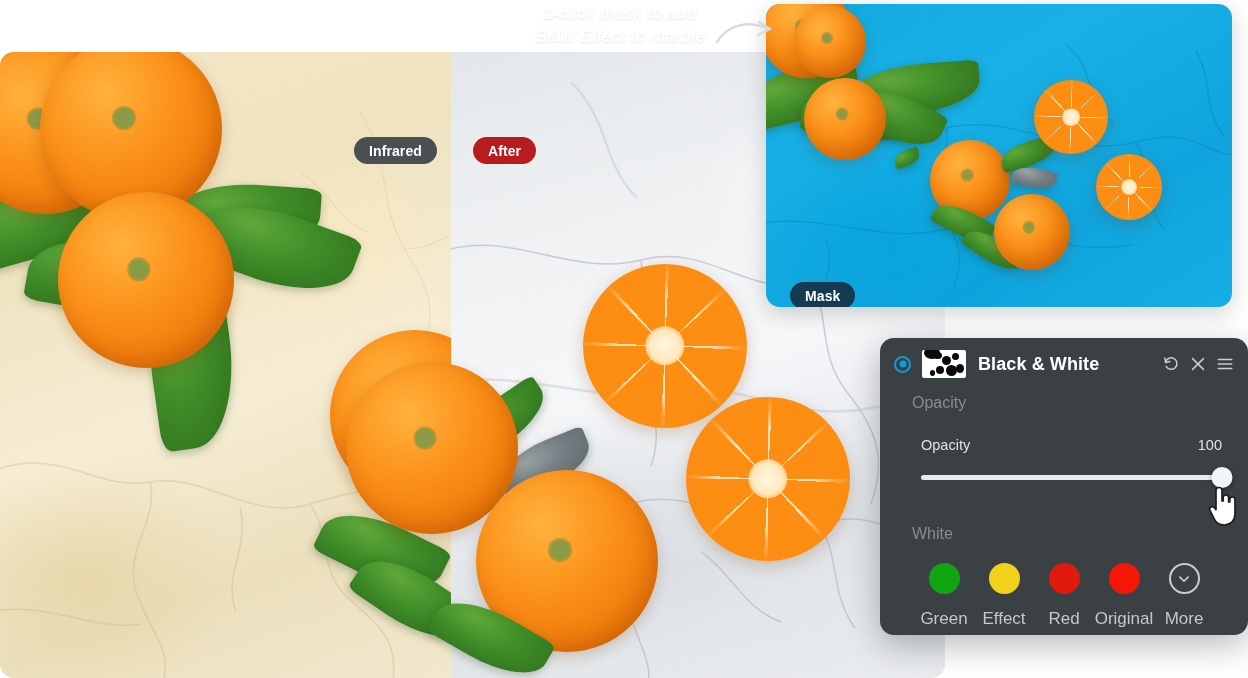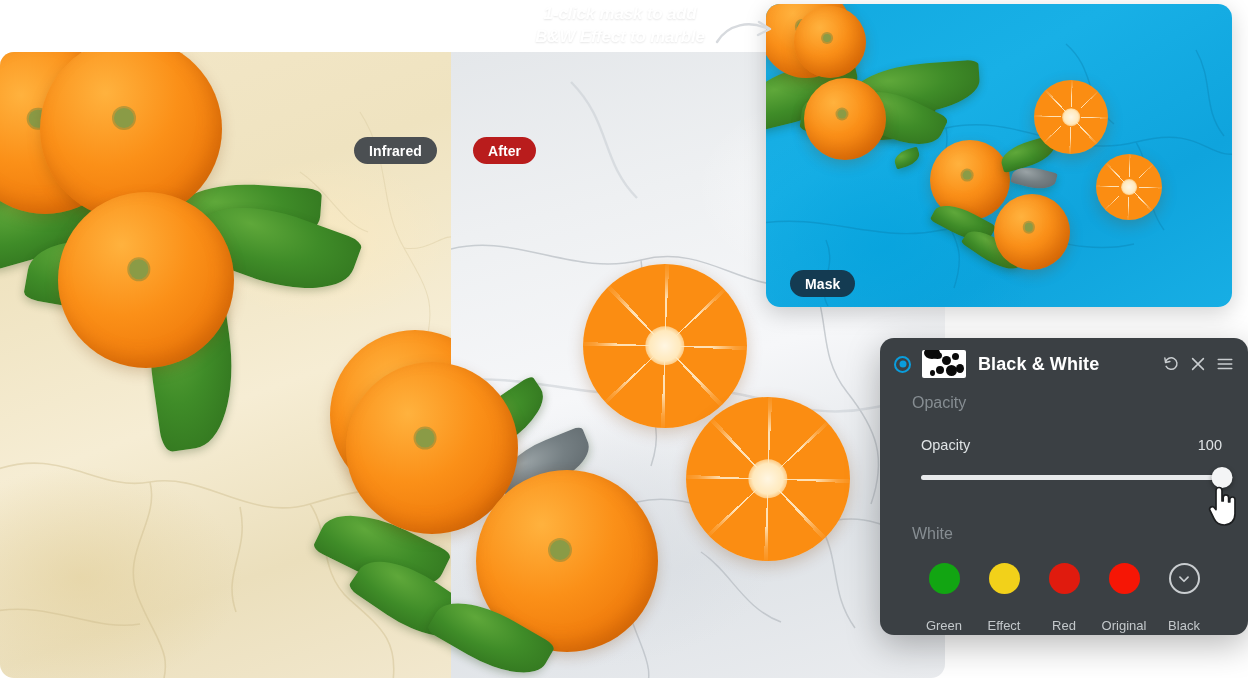--- a/index.html
+++ b/index.html
@@ -192,21 +192,21 @@
     padding: 0 36px; margin-top: 20px;
   }
   .style-item {
     display: flex; flex-direction: column; align-items: center; width: 56px; cursor: pointer;
   }
   .swatch { width: 31px; height: 31px; border-radius: 50%; }
   .more-circle {
     width: 31px; height: 31px; border-radius: 50%;
     border: 2px solid #c9cdd0; display: flex; align-items: center; justify-content: center;
   }
-  .style-name { margin-top: 24px; font-size: 13px; color: #c3c8cb; }
+  .style-name { margin-top: 15px; font-size: 17px; color: #c3c8cb; }
 
   
   .cursor-hand { position: absolute; left: 1205px; top: 483px; width: 34px; height: 44px; z-index: 80; }
 </style>
 </head>
 <body>
 
 <div id="stage">
 
   <div class="photo-main">
@@ -326,21 +326,21 @@
     <div class="leaf leaf-gray" style="position:absolute; left:246px; top:164px; width:44px; height:20px; transform:rotate(14deg);"></div>
 
     <div class="orange-cut" style="left:268px; top:76px; width:74px; height:74px;">
       <div class="pith"></div>
         <div class="core"></div>
     </div>
     <div class="orange-cut" style="left:330px; top:150px; width:66px; height:66px;">
       <div class="pith"></div>
         <div class="core"></div>
     </div>
-    <div class="pill pill-mask" style="left:24px; top:266px;">
+    <div class="pill pill-mask" style="left:24px; top:278px;">
       <span>Mask</span>
     </div>
   </div>
 
   <div class="panel">
 
     <div class="panel-head">
       <div class="radio-on"></div>
       <div class="thumb-bw">
         <div class="blob" style="left:2px;  top:-3px; width:16px; height:12px;"></div>
@@ -398,21 +398,21 @@
       <div class="style-item">
         <div class="swatch" id="sw3" style="background: rgb(246, 22, 5);"></div>
         <div class="style-name">Original</div>
       </div>
       <div class="style-item">
         <div class="more-circle">
           <svg viewBox="0 0 20 20" width="18" height="18">
             <path d="M5.5 8 L10 12.5 L14.5 8" fill="none" stroke="#c9cdd0" stroke-width="1.9" stroke-linecap="round" stroke-linejoin="round"></path>
           </svg>
         </div>
-        <div class="style-name">Black</div>
+        <div class="style-name">More</div>
       </div>
     </div>
   </div>
 
   <svg class="cursor-hand" viewBox="0 0 34 44">
     <path d="M11 20 V7.5 a3 3 0 0 1 6 0 V18 h1.2 v-3.4 a2.7 2.7 0 0 1 5.4 0 V19 h1.2 v-2.4 a2.6 2.6 0 0 1 5.2 0 V31 c0 6.5-4.3 11-10.6 11 -5.7 0-8.6-2.6-10.4-6.4 L5 27.5 a2.6 2.6 0 0 1 3.9-3.3 L11 26.6 z" fill="#ffffff" stroke="#1d1f21" stroke-width="1.7" stroke-linejoin="round"></path>
   </svg>
 
 </div>
 

